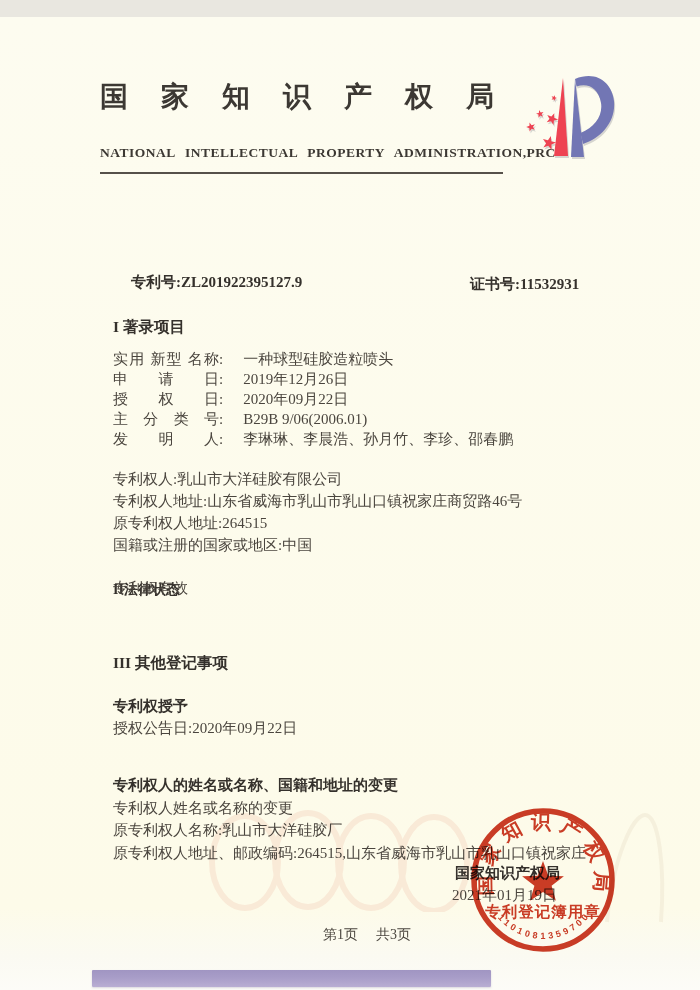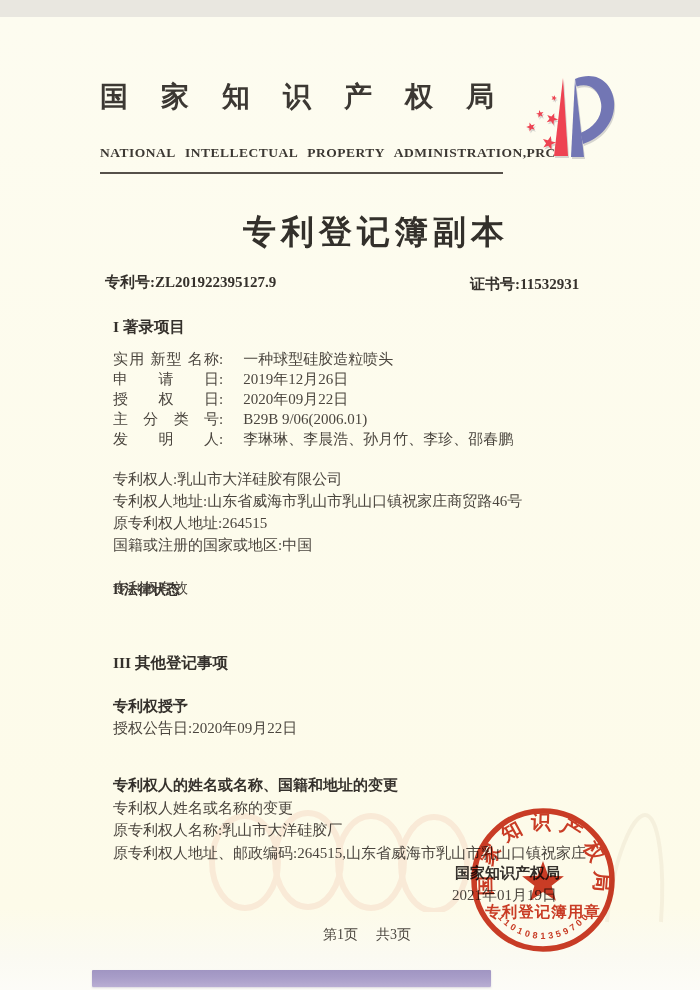--- a/index.html
+++ b/index.html
@@ -55,23 +55,22 @@
       <g fill="#ee4352">
         <use href="#star" transform="translate(49,35) scale(0.3) rotate(18)"></use>
         <use href="#star" transform="translate(35,51) scale(0.4) rotate(-12)"></use>
         <use href="#star" transform="translate(47,56) scale(0.62) rotate(22)"></use>
         <use href="#star" transform="translate(26,64) scale(0.48) rotate(-18)"></use>
         <use href="#star" transform="translate(44,80) scale(0.72) rotate(15)"></use>
       </g>
     </g>
   </svg>
 
-  <div class="doc-title">专利登记簿副本</div>
 
-  <div class="t b" style="top:255px;left:105px;">
+  <div class="t b" style="top:255px;left:131px;">
     <span>专利号:</span><span>ZL201922395127.9</span>
   </div>
   <div class="t b" style="top:257px;left:470px;">
     <span>证书号:</span><span>11532931</span>
   </div>
 
   <div class="t b" style="top:300px;left:113px;font-size:15.5px;">I 著录项目</div>
 
   <div class="t" style="top:332px;left:113px;">
     <span class="f-label">实用 新型 名称</span><span>:</span><span class="f-value">一种球型硅胶造粒喷头</span>

